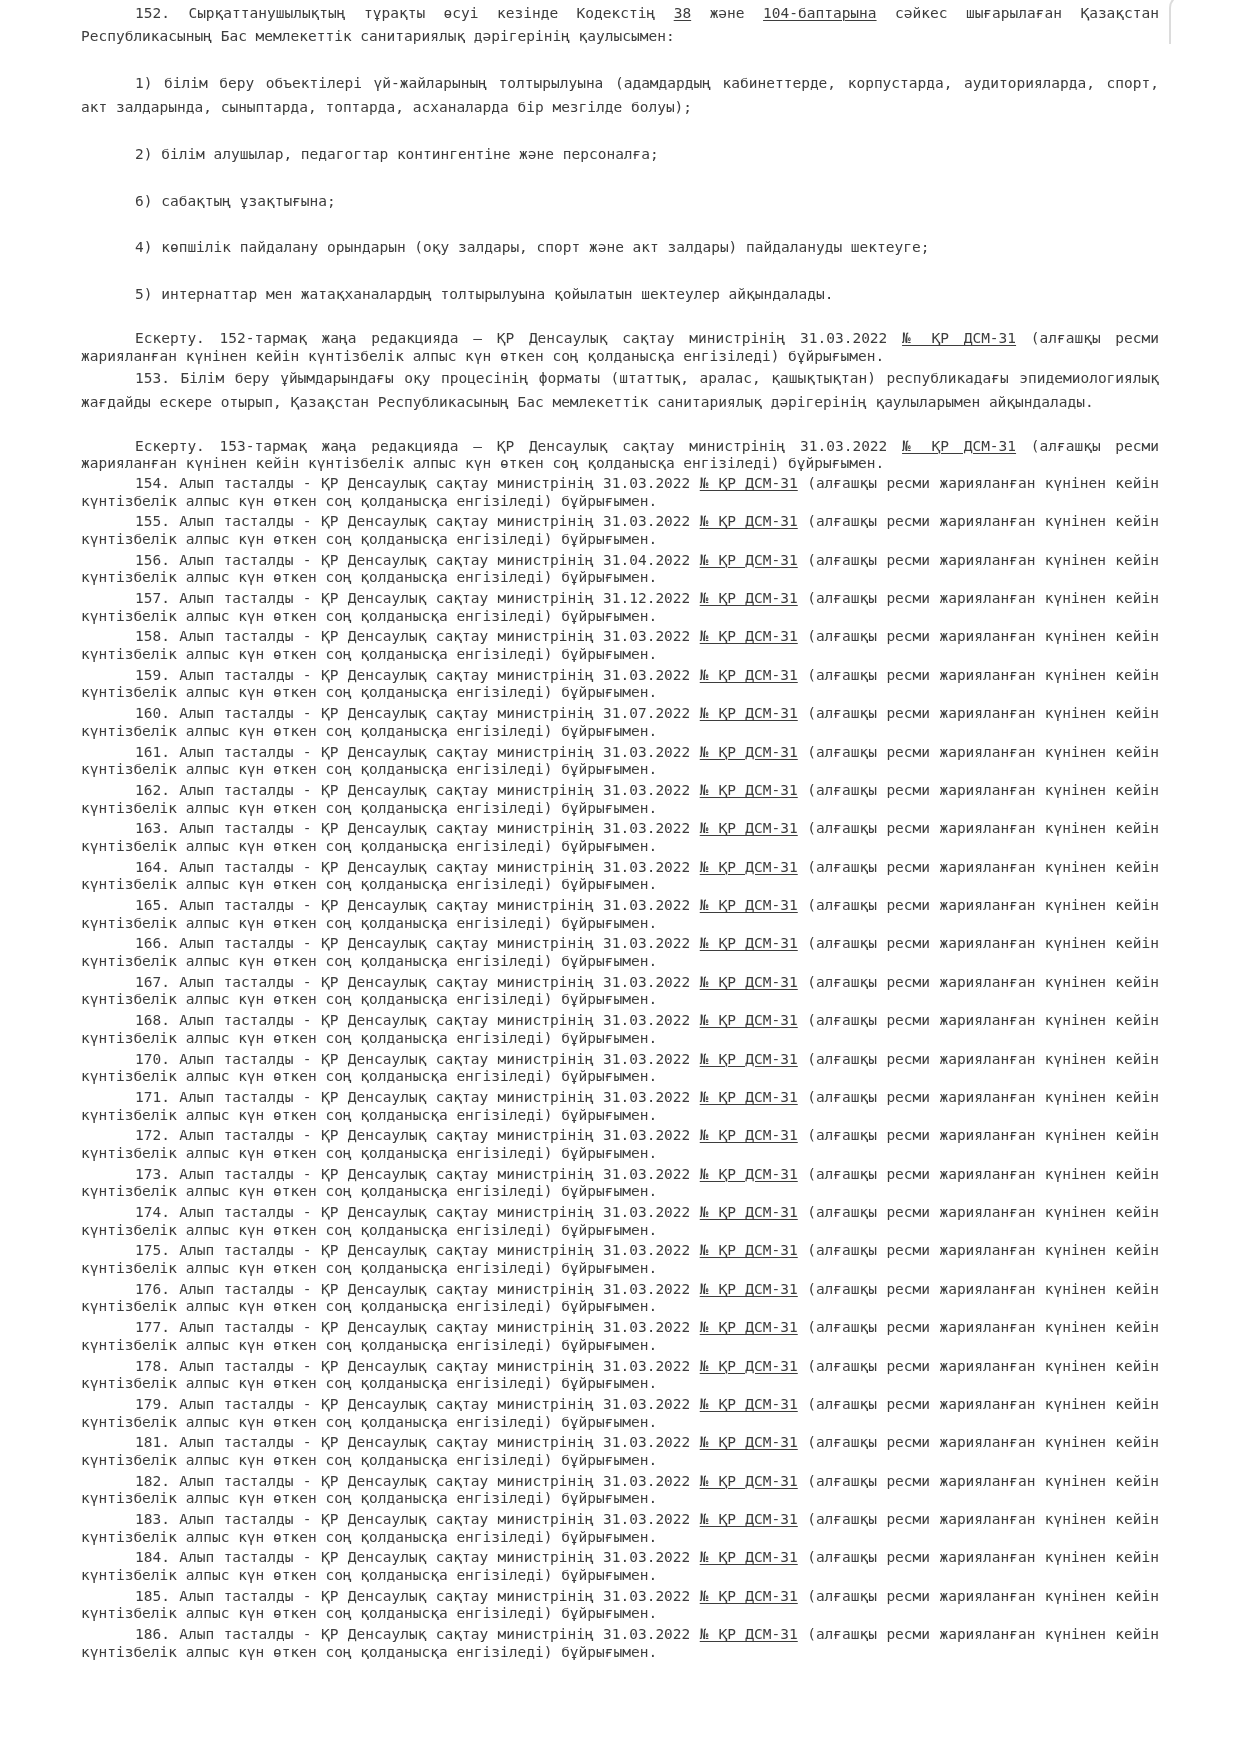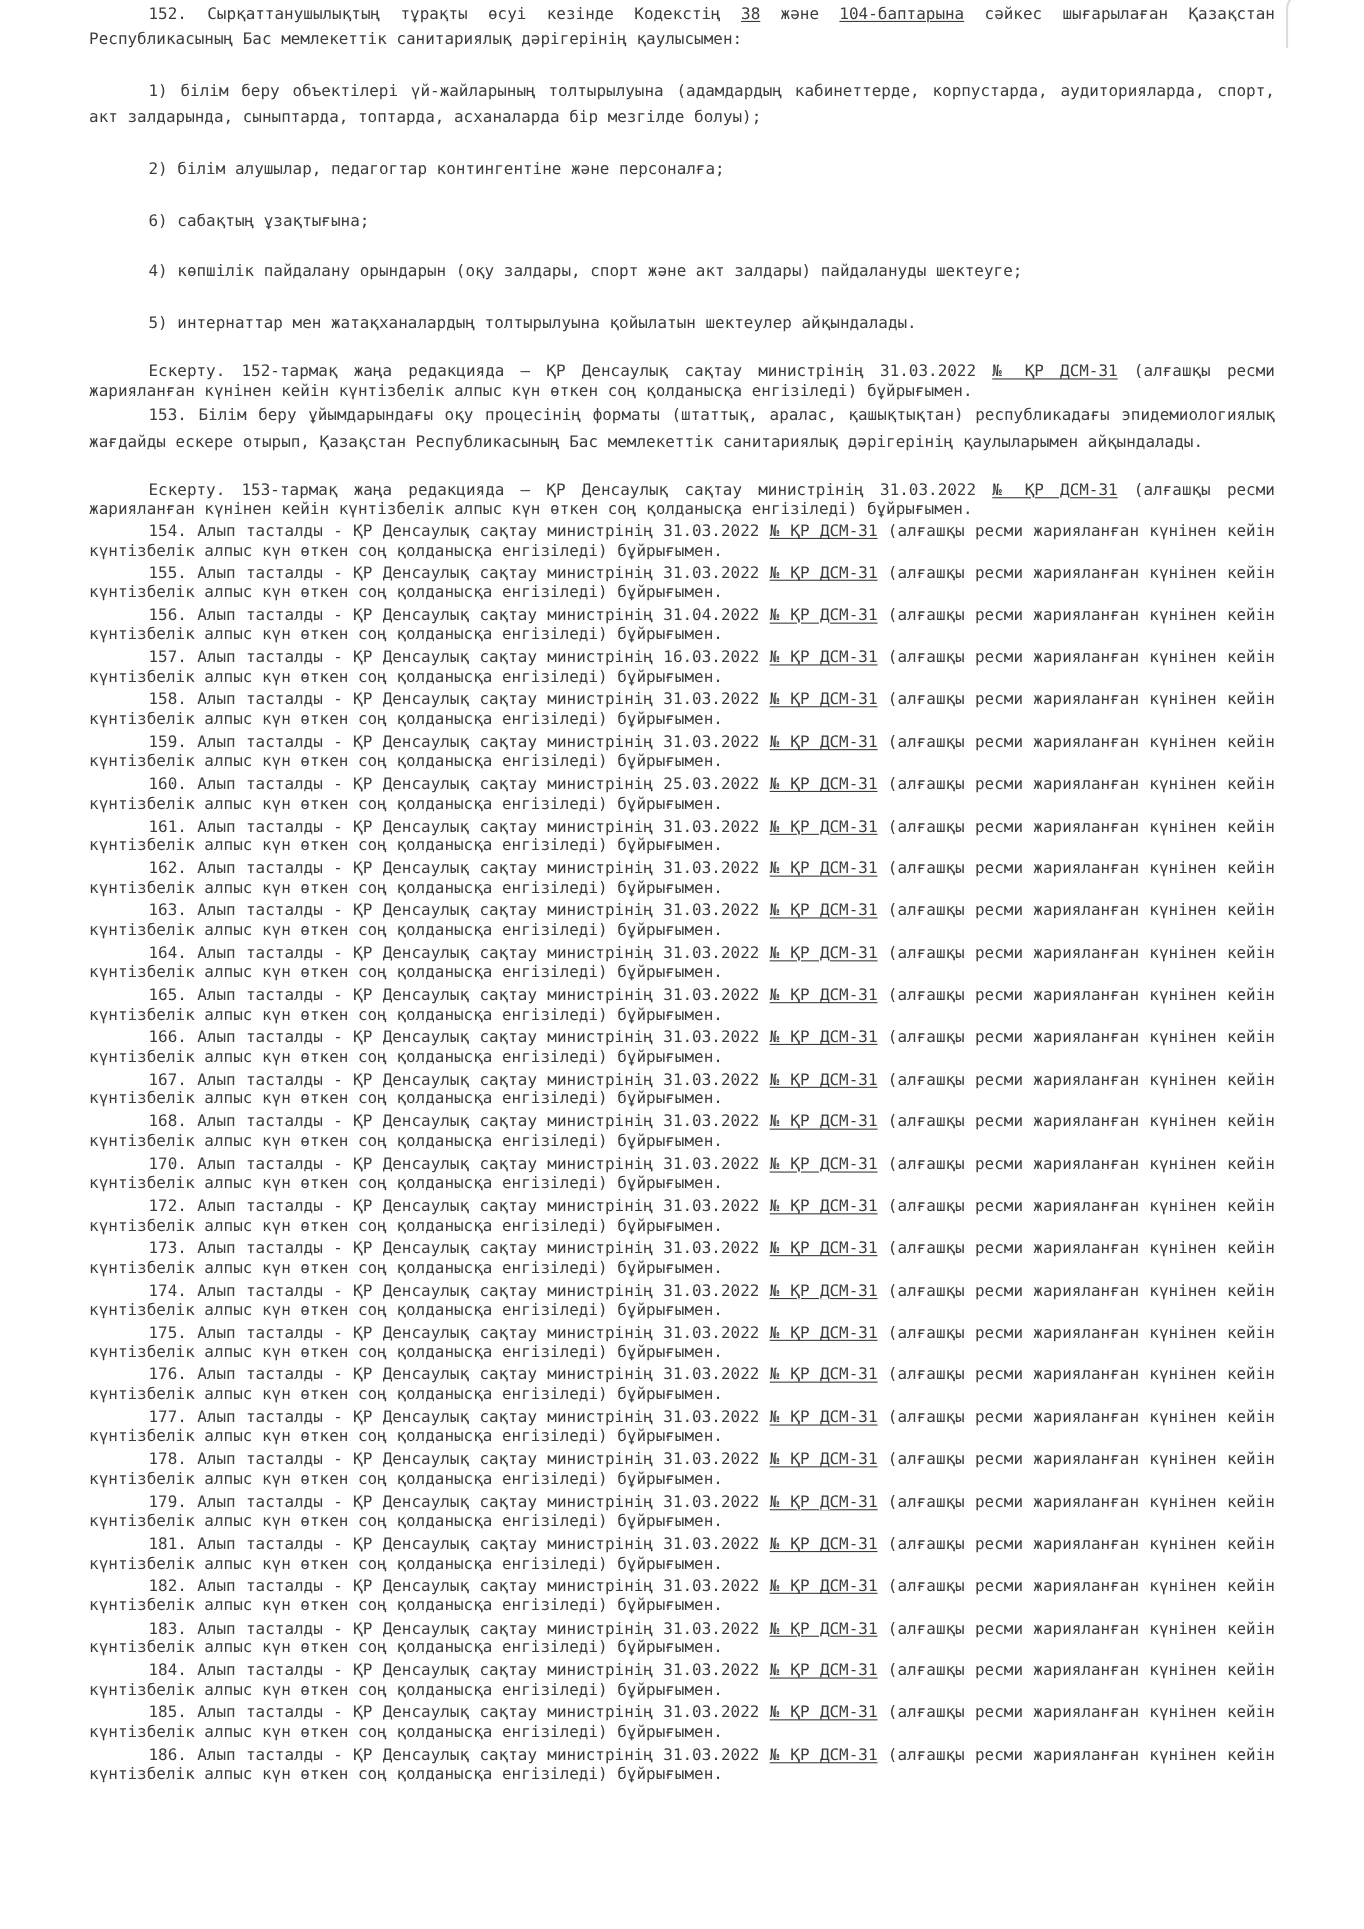--- a/index.html
+++ b/index.html
@@ -72,33 +72,34 @@
     <p class="p-normal"><span>2) білім алушылар, педагогтар контингентіне және персоналға;</span></p>
     <p class="p-normal"><span>6) сабақтың ұзақтығына;</span></p>
     <p class="p-normal"><span>4) көпшілік пайдалану орындарын (оқу залдары, спорт және акт залдары) пайдалануды шектеуге;</span></p>
     <p class="p-normal"><span>5) интернаттар мен жатақханалардың толтырылуына қойылатын шектеулер айқындалады.</span></p>
     <p class="p-note"><span>Ескерту. 152-тармақ жаңа редакцияда – ҚР Денсаулық сақтау министрінің 31.03.2022 </span><a class="doc-link">№ ҚР ДСМ-31</a><span> (алғашқы ресми жарияланған күнінен кейін күнтізбелік алпыс күн өткен соң қолданысқа енгізіледі) бұйрығымен.</span></p>
     <p class="p-normal"><span>153. Білім беру ұйымдарындағы оқу процесінің форматы (штаттық, аралас, қашықтықтан) республикадағы эпидемиологиялық жағдайды ескере отырып, Қазақстан Республикасының Бас мемлекеттік санитариялық дәрігерінің қаулыларымен айқындалады.</span></p>
     <p class="p-note"><span>Ескерту. 153-тармақ жаңа редакцияда – ҚР Денсаулық сақтау министрінің 31.03.2022 </span><a class="doc-link">№ ҚР ДСМ-31</a><span> (алғашқы ресми жарияланған күнінен кейін күнтізбелік алпыс күн өткен соң қолданысқа енгізіледі) бұйрығымен.</span></p>
     <p class="p-item"><span>154. Алып тасталды - ҚР Денсаулық сақтау министрінің 31.03.2022 </span><a class="doc-link">№ ҚР ДСМ-31</a><span> (алғашқы ресми жарияланған күнінен кейін күнтізбелік алпыс күн өткен соң қолданысқа енгізіледі) бұйрығымен.</span></p>
     <p class="p-item"><span>155. Алып тасталды - ҚР Денсаулық сақтау министрінің 31.03.2022 </span><a class="doc-link">№ ҚР ДСМ-31</a><span> (алғашқы ресми жарияланған күнінен кейін күнтізбелік алпыс күн өткен соң қолданысқа енгізіледі) бұйрығымен.</span></p>
     <p class="p-item"><span>156. Алып тасталды - ҚР Денсаулық сақтау министрінің 31.04.2022 </span><a class="doc-link">№ ҚР ДСМ-31</a><span> (алғашқы ресми жарияланған күнінен кейін күнтізбелік алпыс күн өткен соң қолданысқа енгізіледі) бұйрығымен.</span></p>
-    <p class="p-item"><span>157. Алып тасталды - ҚР Денсаулық сақтау министрінің 16.03.2022 </span><a class="doc-link">№ ҚР ДСМ-31</a><span> (алғашқы ресми жарияланған күнінен кейін күнтізбелік алпыс күн өткен соң қолданысқа енгізіледі) бұйрығымен.</span></p>
+    <p class="p-item"><span>157. Алып тасталды - ҚР Денсаулық сақтау министрінің 31.12.2022 </span><a class="doc-link">№ ҚР ДСМ-31</a><span> (алғашқы ресми жарияланған күнінен кейін күнтізбелік алпыс күн өткен соң қолданысқа енгізіледі) бұйрығымен.</span></p>
     <p class="p-item"><span>158. Алып тасталды - ҚР Денсаулық сақтау министрінің 31.03.2022 </span><a class="doc-link">№ ҚР ДСМ-31</a><span> (алғашқы ресми жарияланған күнінен кейін күнтізбелік алпыс күн өткен соң қолданысқа енгізіледі) бұйрығымен.</span></p>
     <p class="p-item"><span>159. Алып тасталды - ҚР Денсаулық сақтау министрінің 31.03.2022 </span><a class="doc-link">№ ҚР ДСМ-31</a><span> (алғашқы ресми жарияланған күнінен кейін күнтізбелік алпыс күн өткен соң қолданысқа енгізіледі) бұйрығымен.</span></p>
-    <p class="p-item"><span>160. Алып тасталды - ҚР Денсаулық сақтау министрінің 25.03.2022 </span><a class="doc-link">№ ҚР ДСМ-31</a><span> (алғашқы ресми жарияланған күнінен кейін күнтізбелік алпыс күн өткен соң қолданысқа енгізіледі) бұйрығымен.</span></p>
+    <p class="p-item"><span>160. Алып тасталды - ҚР Денсаулық сақтау министрінің 31.07.2022 </span><a class="doc-link">№ ҚР ДСМ-31</a><span> (алғашқы ресми жарияланған күнінен кейін күнтізбелік алпыс күн өткен соң қолданысқа енгізіледі) бұйрығымен.</span></p>
     <p class="p-item"><span>161. Алып тасталды - ҚР Денсаулық сақтау министрінің 31.03.2022 </span><a class="doc-link">№ ҚР ДСМ-31</a><span> (алғашқы ресми жарияланған күнінен кейін күнтізбелік алпыс күн өткен соң қолданысқа енгізіледі) бұйрығымен.</span></p>
     <p class="p-item"><span>162. Алып тасталды - ҚР Денсаулық сақтау министрінің 31.03.2022 </span><a class="doc-link">№ ҚР ДСМ-31</a><span> (алғашқы ресми жарияланған күнінен кейін күнтізбелік алпыс күн өткен соң қолданысқа енгізіледі) бұйрығымен.</span></p>
     <p class="p-item"><span>163. Алып тасталды - ҚР Денсаулық сақтау министрінің 31.03.2022 </span><a class="doc-link">№ ҚР ДСМ-31</a><span> (алғашқы ресми жарияланған күнінен кейін күнтізбелік алпыс күн өткен соң қолданысқа енгізіледі) бұйрығымен.</span></p>
     <p class="p-item"><span>164. Алып тасталды - ҚР Денсаулық сақтау министрінің 31.03.2022 </span><a class="doc-link">№ ҚР ДСМ-31</a><span> (алғашқы ресми жарияланған күнінен кейін күнтізбелік алпыс күн өткен соң қолданысқа енгізіледі) бұйрығымен.</span></p>
     <p class="p-item"><span>165. Алып тасталды - ҚР Денсаулық сақтау министрінің 31.03.2022 </span><a class="doc-link">№ ҚР ДСМ-31</a><span> (алғашқы ресми жарияланған күнінен кейін күнтізбелік алпыс күн өткен соң қолданысқа енгізіледі) бұйрығымен.</span></p>
     <p class="p-item"><span>166. Алып тасталды - ҚР Денсаулық сақтау министрінің 31.03.2022 </span><a class="doc-link">№ ҚР ДСМ-31</a><span> (алғашқы ресми жарияланған күнінен кейін күнтізбелік алпыс күн өткен соң қолданысқа енгізіледі) бұйрығымен.</span></p>
     <p class="p-item"><span>167. Алып тасталды - ҚР Денсаулық сақтау министрінің 31.03.2022 </span><a class="doc-link">№ ҚР ДСМ-31</a><span> (алғашқы ресми жарияланған күнінен кейін күнтізбелік алпыс күн өткен соң қолданысқа енгізіледі) бұйрығымен.</span></p>
     <p class="p-item"><span>168. Алып тасталды - ҚР Денсаулық сақтау министрінің 31.03.2022 </span><a class="doc-link">№ ҚР ДСМ-31</a><span> (алғашқы ресми жарияланған күнінен кейін күнтізбелік алпыс күн өткен соң қолданысқа енгізіледі) бұйрығымен.</span></p>
     <p class="p-item"><span>170. Алып тасталды - ҚР Денсаулық сақтау министрінің 31.03.2022 </span><a class="doc-link">№ ҚР ДСМ-31</a><span> (алғашқы ресми жарияланған күнінен кейін күнтізбелік алпыс күн өткен соң қолданысқа енгізіледі) бұйрығымен.</span></p>
+    <p class="p-item"><span>171. Алып тасталды - ҚР Денсаулық сақтау министрінің 31.03.2022 </span><a class="doc-link">№ ҚР ДСМ-31</a><span> (алғашқы ресми жарияланған күнінен кейін күнтізбелік алпыс күн өткен соң қолданысқа енгізіледі) бұйрығымен.</span></p>
     <p class="p-item"><span>172. Алып тасталды - ҚР Денсаулық сақтау министрінің 31.03.2022 </span><a class="doc-link">№ ҚР ДСМ-31</a><span> (алғашқы ресми жарияланған күнінен кейін күнтізбелік алпыс күн өткен соң қолданысқа енгізіледі) бұйрығымен.</span></p>
     <p class="p-item"><span>173. Алып тасталды - ҚР Денсаулық сақтау министрінің 31.03.2022 </span><a class="doc-link">№ ҚР ДСМ-31</a><span> (алғашқы ресми жарияланған күнінен кейін күнтізбелік алпыс күн өткен соң қолданысқа енгізіледі) бұйрығымен.</span></p>
     <p class="p-item"><span>174. Алып тасталды - ҚР Денсаулық сақтау министрінің 31.03.2022 </span><a class="doc-link">№ ҚР ДСМ-31</a><span> (алғашқы ресми жарияланған күнінен кейін күнтізбелік алпыс күн өткен соң қолданысқа енгізіледі) бұйрығымен.</span></p>
     <p class="p-item"><span>175. Алып тасталды - ҚР Денсаулық сақтау министрінің 31.03.2022 </span><a class="doc-link">№ ҚР ДСМ-31</a><span> (алғашқы ресми жарияланған күнінен кейін күнтізбелік алпыс күн өткен соң қолданысқа енгізіледі) бұйрығымен.</span></p>
     <p class="p-item"><span>176. Алып тасталды - ҚР Денсаулық сақтау министрінің 31.03.2022 </span><a class="doc-link">№ ҚР ДСМ-31</a><span> (алғашқы ресми жарияланған күнінен кейін күнтізбелік алпыс күн өткен соң қолданысқа енгізіледі) бұйрығымен.</span></p>
     <p class="p-item"><span>177. Алып тасталды - ҚР Денсаулық сақтау министрінің 31.03.2022 </span><a class="doc-link">№ ҚР ДСМ-31</a><span> (алғашқы ресми жарияланған күнінен кейін күнтізбелік алпыс күн өткен соң қолданысқа енгізіледі) бұйрығымен.</span></p>
     <p class="p-item"><span>178. Алып тасталды - ҚР Денсаулық сақтау министрінің 31.03.2022 </span><a class="doc-link">№ ҚР ДСМ-31</a><span> (алғашқы ресми жарияланған күнінен кейін күнтізбелік алпыс күн өткен соң қолданысқа енгізіледі) бұйрығымен.</span></p>
     <p class="p-item"><span>179. Алып тасталды - ҚР Денсаулық сақтау министрінің 31.03.2022 </span><a class="doc-link">№ ҚР ДСМ-31</a><span> (алғашқы ресми жарияланған күнінен кейін күнтізбелік алпыс күн өткен соң қолданысқа енгізіледі) бұйрығымен.</span></p>
     <p class="p-item"><span>181. Алып тасталды - ҚР Денсаулық сақтау министрінің 31.03.2022 </span><a class="doc-link">№ ҚР ДСМ-31</a><span> (алғашқы ресми жарияланған күнінен кейін күнтізбелік алпыс күн өткен соң қолданысқа енгізіледі) бұйрығымен.</span></p>
     <p class="p-item"><span>182. Алып тасталды - ҚР Денсаулық сақтау министрінің 31.03.2022 </span><a class="doc-link">№ ҚР ДСМ-31</a><span> (алғашқы ресми жарияланған күнінен кейін күнтізбелік алпыс күн өткен соң қолданысқа енгізіледі) бұйрығымен.</span></p>

